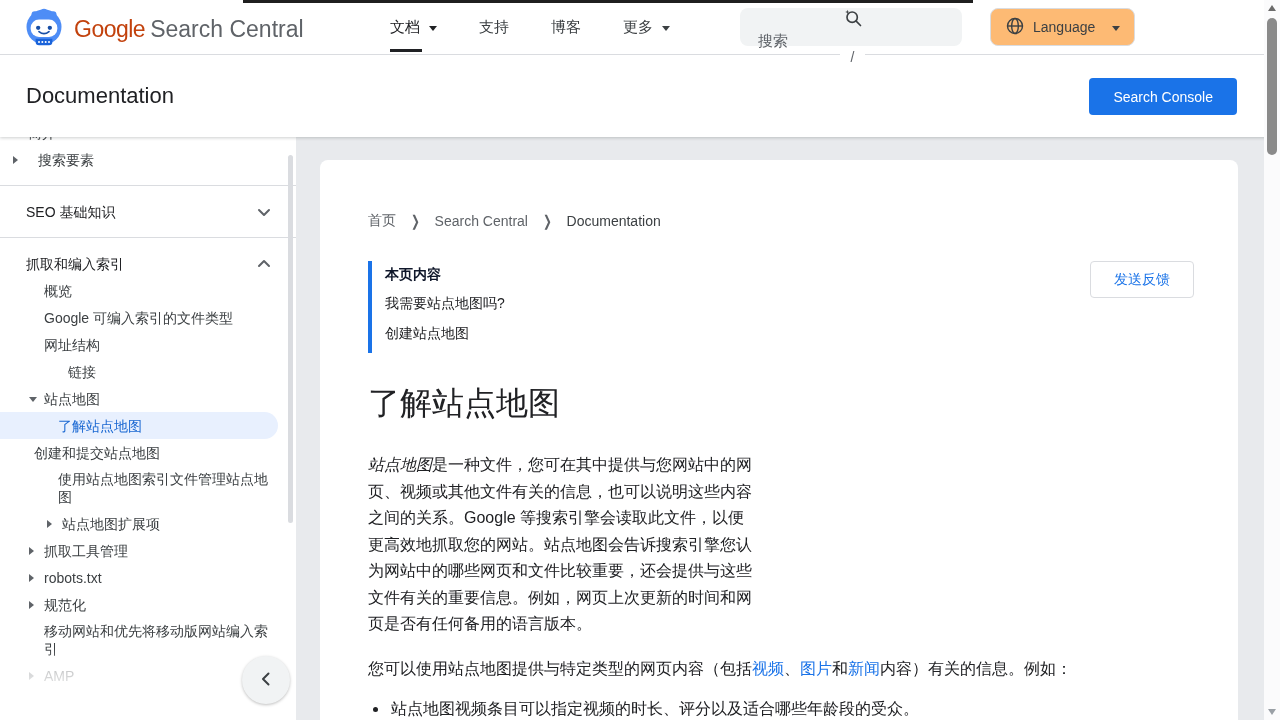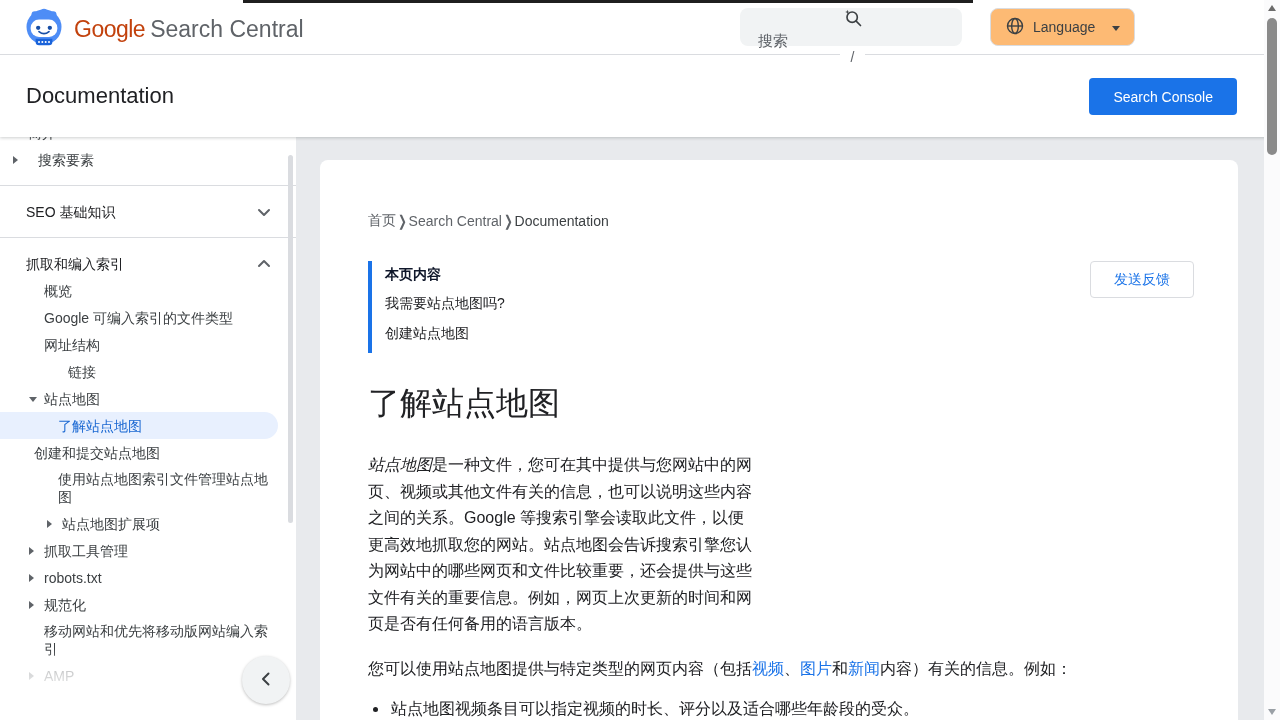--- a/index.html
+++ b/index.html
@@ -62,21 +62,21 @@
     background:linear-gradient(to bottom, rgba(255,255,255,0), rgba(255,255,255,.95) 75%); pointer-events:none; }
   .sb-scroll { position:absolute; right:3px; top:18px; width:5px; height:368px; background:#dadce0; border-radius:3px; z-index:3; }
   .collapse-btn { position:absolute; left:242px; top:519px; width:48px; height:48px; border-radius:50%;
     background:#f1f3f4; border:none; box-shadow:0 1px 3px rgba(0,0,0,.25); cursor:pointer; z-index:4;
     display:flex; align-items:center; justify-content:center; }
 
   
   .card { position:absolute; left:320px; top:23px; width:918px; height:560px; background:#fff;
     border-radius:8px 8px 0 0; overflow:hidden; }
   .card-inner { padding:52px 44px 0 48px; }
-  .breadcrumb { display:flex; align-items:center; font-size:14px; color:#5f6368; }
+  .breadcrumb { display:flex; align-items:center; font-size:14px; color:#5f6368; gap:13px; }
   .crumb { cursor:pointer; }
   .crumb:last-child { color:#3c4043; }
   .crumb-sep { color:#5f6368; font-size:15px; transform:scaleX(.7); }
   .toc-row { display:flex; justify-content:space-between; align-items:flex-start; margin-top:31px; }
   .toc { border-left:4px solid #1a73e8; padding:2px 0 4px 13px; }
   .toc-title { font-size:14px; font-weight:700; color:#0f172a; padding:3px 0 5px; }
   .toc-link { font-size:14px; color:#202124; padding:6px 0; cursor:pointer; }
   .feedback-btn { height:37px; padding:0 23px; background:#fff; border:1px solid #dadce0; border-radius:4px;
     color:#1a73e8; font-size:14px; font-weight:500; cursor:pointer; font-family:inherit; }
   h1.doc-title { font-size:32px; font-weight:400; color:#202124; margin-top:29px; }
@@ -114,20 +114,36 @@
         <path d="M14 38 h20 v4 a4 4 0 0 1 -4 4 h-12 a4 4 0 0 1 -4 -4 z" fill="#1a63d9"></path>
         <circle cx="18" cy="42" r="1.2" fill="#fff"></circle>
           <circle cx="22" cy="42" r="1.2" fill="#fff"></circle>
           <circle cx="26" cy="42" r="1.2" fill="#fff"></circle>
           <circle cx="30" cy="42" r="1.2" fill="#fff"></circle>
       </svg>
     </span>
     <span class="logo-text"><span class="logo-brand">Google</span><span class="logo-product">Search Central</span></span>
   </div>
 
+  <nav class="nav-tabs" id="nav-tabs">
+      <div class="tab active">
+        <span>文档</span>
+        <span class="caret-down"></span>
+      </div>
+      <div class="tab">
+        <span>支持</span>
+      </div>
+      <div class="tab">
+        <span>博客</span>
+      </div>
+      <div class="tab">
+        <span>更多</span>
+        <span class="caret-down"></span>
+      </div>
+    </nav>
 
   <div class="searchbox">
     <span>
       <svg width="20" height="20" viewBox="0 0 24 24" fill="none" stroke="#3c4043" stroke-width="2">
         <circle cx="11" cy="11" r="6.2"></circle>
         <line x1="15.8" y1="15.8" x2="21" y2="21" stroke-linecap="round"></line>
         <path d="M5.2 2.2 L5.9 4.1 L7.8 4.8 L5.9 5.5 L5.2 7.4 L4.5 5.5 L2.6 4.8 L4.5 4.1 Z" fill="#3c4043" stroke="none"></path>
       </svg>
     </span>
     <input type="text" placeholder="搜索" style="">

